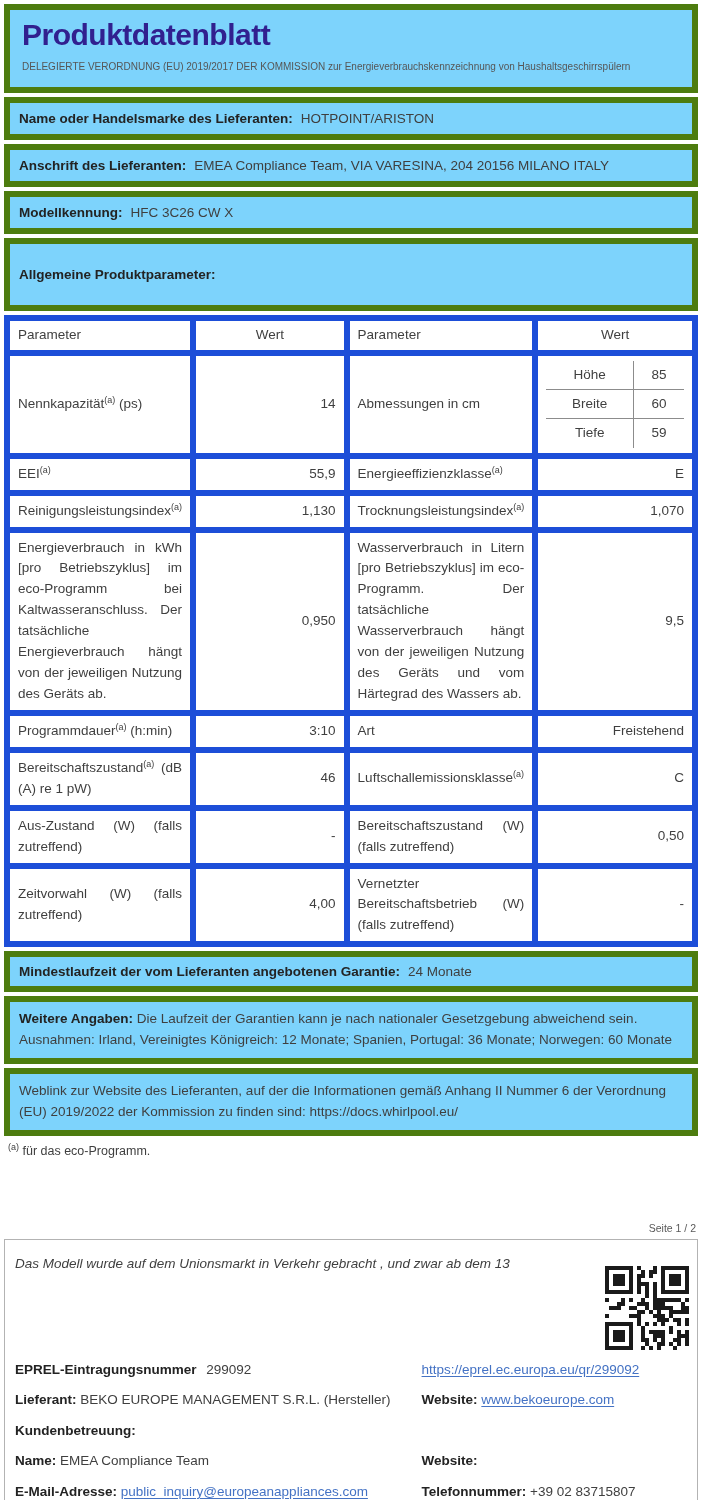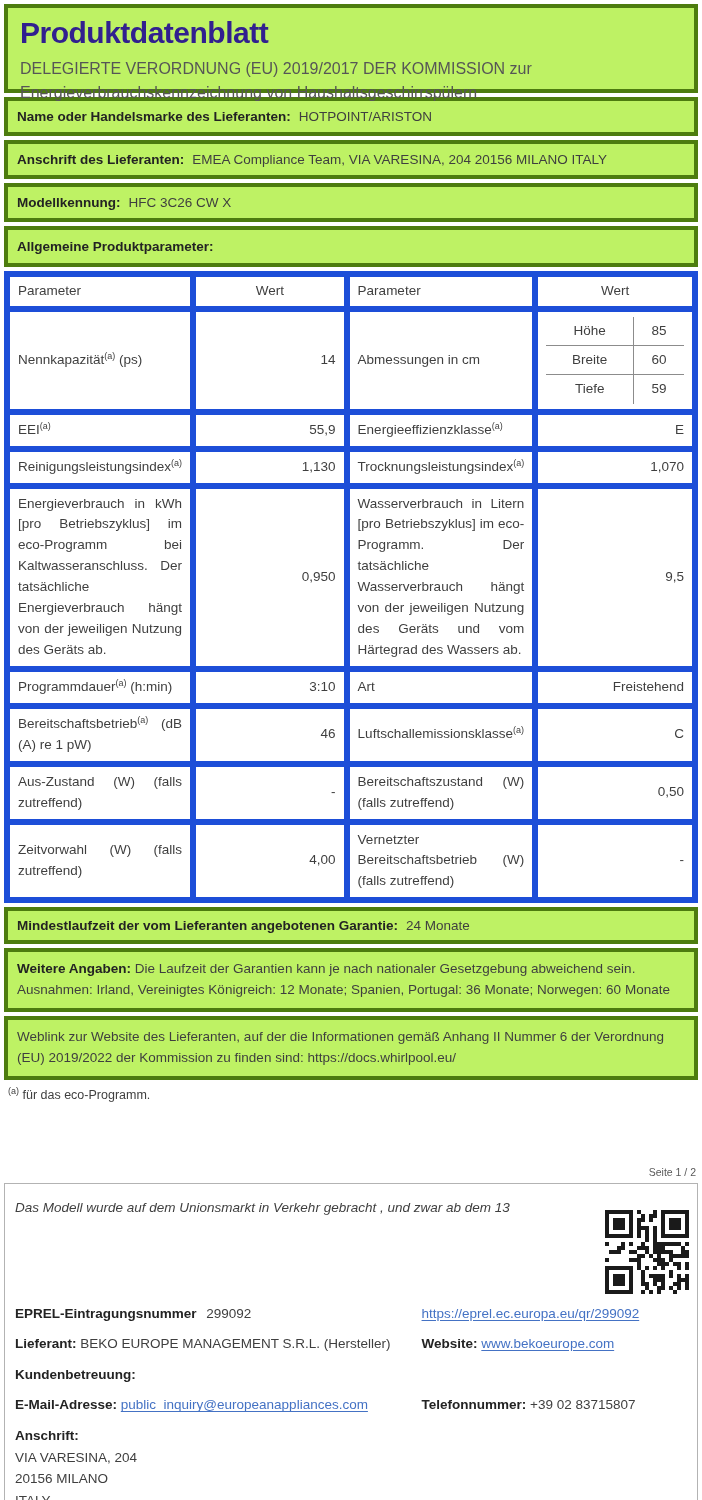--- a/index.html
+++ b/index.html
@@ -6,49 +6,49 @@
   html, body { margin: 0; padding: 0; background: #ffffff; }
   body {
     width: 702px;
     font-family: "Liberation Sans", sans-serif;
     color: #3f3f3f;
     -webkit-font-smoothing: antialiased;
   }
   .sheet { padding: 4px 4px 0 4px; }
 
   .box {
-    border: 4px solid #4d7c0f;
+    border: 6px solid #4d7c0f;
     margin-bottom: 4px;
     padding: 6px 9px;
-    background: #bef264;
+    background: #7dd3fc;
   }
 
   
   .title-box { padding: 8px 12px 12px 12px; height: 89px; }
   h1.doc-title {
     margin: 0 0 8px 0;
     font-size: 30px;
     line-height: 1.1;
     font-weight: 700;
     color: var(--title, #31208f);
     letter-spacing: -0.5px;
   }
   .subtitle {
-    font-size: 16px;
+    font-size: 10px;
     line-height: 1.5;
     color: #565656;
     max-width: 640px;
   }
 
   
   .kv { font-size: 13.5px; padding: 8px 9px; color: #3f3f3f; }
   .kv b, b, strong { color: #232323; font-weight: 700; }
   .kv .val { margin-left: 8px; }
 
-  .section-label { font-size: 13.5px; padding: 9px 9px; }
+  .section-label { font-size: 13.5px; padding: 23px 9px; }
 
   
   table.params {
     width: 100%;
     border-collapse: collapse;
     font-size: 13.5px;
     margin-bottom: 4px;
     color: #3f3f3f;
   }
   table.params th, table.params td {
@@ -204,21 +204,21 @@
       <td class="param">Wasserverbrauch in Litern [pro Betriebszyklus] im eco-Programm. Der tatsächliche Wasserverbrauch hängt von der jeweiligen Nutzung des Geräts und vom Härtegrad des Wassers ab.</td>
       <td class="val">9,5</td>
     </tr>
     <tr>
       <td class="param"><span>Programmdauer</span><sup>(a)</sup><span> (h:min)</span></td>
       <td class="val">3:10</td>
       <td class="param">Art</td>
       <td class="val">Freistehend</td>
     </tr>
     <tr>
-      <td class="param"><span>Bereitschaftsbetrieb</span><sup>(a)</sup><span> (dB (A) re 1 pW)</span></td>
+      <td class="param"><span>Bereitschaftszustand</span><sup>(a)</sup><span> (dB (A) re 1 pW)</span></td>
       <td class="val">46</td>
       <td class="param"><span>Luftschallemissionsklasse</span><sup>(a)</sup></td>
       <td class="val">C</td>
     </tr>
     <tr>
       <td class="param">Aus-Zustand (W) (falls zutreffend)</td>
       <td class="val">-</td>
       <td class="param">Bereitschaftszustand (W) (falls zutreffend)</td>
       <td class="val">0,50</td>
     </tr>
@@ -500,20 +500,29 @@
       </div>
     </div>
 
     <div class="row2">
       <div class="cell">
         <b>Kundenbetreuung:</b>
       </div>
       <div class="cell"></div>
     </div>
 
+    <div class="row2">
+      <div class="cell">
+        <b>Name:</b>
+        <span>EMEA Compliance Team</span>
+      </div>
+      <div class="cell">
+        <b>Website:</b>
+      </div>
+    </div>
 
     <div class="row2">
       <div class="cell wrap-any">
         <b>E-Mail-Adresse:</b>
         <a class="link wrap-any">public_inquiry@europeanappliances.com</a>
       </div>
       <div class="cell">
         <b>Telefonnummer:</b>
         <span>+39 02 83715807</span>
       </div>

